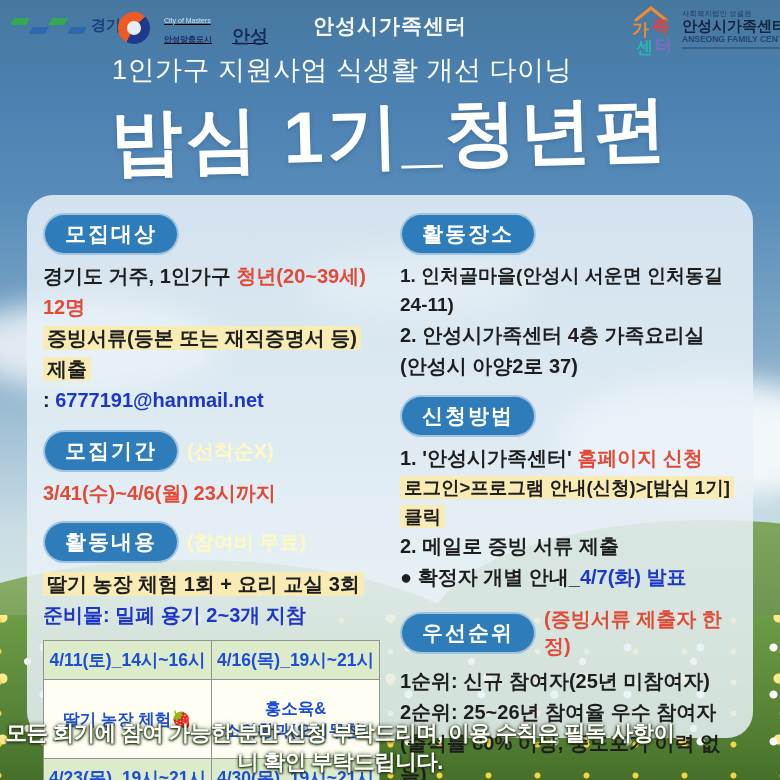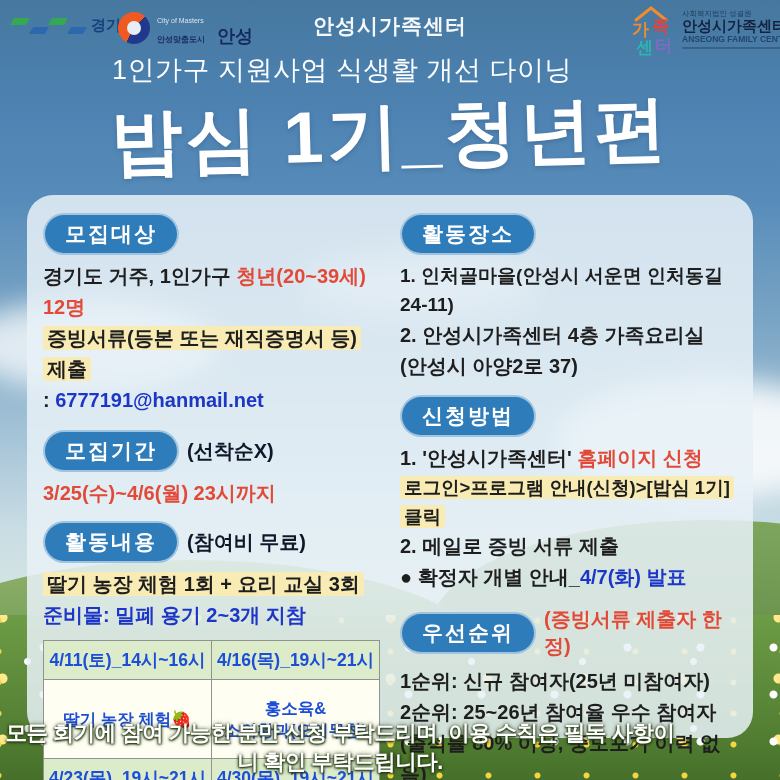--- a/index.html
+++ b/index.html
@@ -30,28 +30,28 @@
   
   .topbar{position:absolute;left:0;top:0;width:780px;z-index:6;}
   .gg-logo{position:absolute;left:12px;top:16px;display:flex;align-items:center;gap:6px;}
   .gg-mark{display:flex;gap:3px;}
   .gg-bar{width:16px;height:7px;transform:skewX(-30deg);border-radius:1px;}
   .gg-bar.b1{background:#35a852;}
   .gg-bar.b2{background:#2d67ad;margin-top:9px;}
   .gg-bar.b3{background:#35a852;}
   .gg-bar.b4{background:#2d67ad;margin-top:9px;}
   .gg-text{font-size:15px;font-weight:700;color:#16417e;}
-  .as-logo{position:absolute;left:118px;top:10px;display:flex;align-items:center;gap:7px;}
+  .as-logo{position:absolute;left:118px;top:10px;display:flex;align-items:center;gap:14px;text-decoration:underline;}
   .as-circle{width:32px;height:32px;border-radius:50%;
     background:conic-gradient(#ef5a23 0 12%,#21398c 12% 58%,#ef5a23 58% 100%);position:relative;}
   .as-circle::after{content:"";position:absolute;left:9px;top:9px;width:14px;height:14px;border-radius:50%;background:#e8eef5;}
   .as-words{line-height:1.05;}
   .as-en{font-size:7px;color:#d8e4ee;}
   .as-sub{font-size:8px;color:#1b2d63;font-weight:700;}
-  .as-name{font-size:18px;font-weight:800;color:#152a5e;margin-left:12px;}
+  .as-name{font-size:18px;font-weight:800;color:#152a5e;margin-left:20px;}
   .as-row{display:flex;align-items:baseline;}
   .top-center-name{position:absolute;left:0;top:12px;width:780px;text-align:center;
     color:#f4f8fb;font-size:21px;font-weight:600;letter-spacing:1px;z-index:5;}
   .fc-logo{position:absolute;left:628px;top:8px;display:flex;gap:8px;align-items:flex-start;z-index:6;}
   .fc-roof{position:absolute;left:6px;top:-2px;width:34px;height:16px;}
   .fc-mark{position:relative;width:46px;height:48px;font-weight:800;line-height:1;}
   .fc-ch{position:absolute;font-size:17px;}
   .fc-ch.g1{left:4px;top:13px;color:#f08c2e;}
   .fc-ch.g2{left:24px;top:10px;color:#e8413c;}
   .fc-ch.g3{left:8px;top:31px;color:#2bb5b0;}
@@ -69,21 +69,21 @@
     text-shadow:0 2px 4px rgba(30,60,90,.25);}
 
   
   .panel{position:absolute;left:27px;top:195px;width:726px;height:543px;z-index:4;
     background:rgba(232,241,247,.86);border-radius:26px;box-sizing:border-box;
     padding:12px 16px 10px 16px;display:flex;gap:20px;}
   .col{flex:1;min-width:0;}
   .pill-row{display:flex;align-items:center;gap:8px;margin-top:6px;margin-bottom:6px;}
   .pill{display:inline-block;background:#2e7cba;color:#ffffff;font-weight:800;font-size:21px;
     padding:5px 20px;border-radius:999px;border:2px solid rgba(255,255,255,.55);letter-spacing:2px;white-space:nowrap;}
-  .pill-note{font-size:20px;font-weight:700;color:#0f172a;}
+  .pill-note{font-size:20px;font-weight:700;color:#fef9c3;}
   .pill-note.red{color:#e24a37;}
   .line{font-size:20px;font-weight:700;color:#1e1e1e;line-height:1.55;}
   .red{color:#e24a37;}
   .blue{color:#1c36c8;}
   .hl{background:#f8ecb4;padding:1px 4px;border-radius:2px;box-decoration-break:clone;}
 
   
   .sched{width:100%;border-collapse:collapse;margin-top:9px;table-layout:fixed;}
   .sched td{border:1.6px solid #8f9490;text-align:center;vertical-align:middle;
     font-weight:700;color:#1d4ed8;white-space:pre-line;}
@@ -159,21 +159,21 @@
         <span class="pill">모집대상</span>
       </div>
       <div class="line"><span>경기도 거주, 1인가구 </span><span class="red">청년(20~39세) 12명</span></div>
       <div class="line"><span class="hl">증빙서류(등본 또는 재직증명서 등) 제출</span></div>
       <div class="line"><span>: </span><span class="blue">6777191@hanmail.net</span></div>
 
       <div class="pill-row" style="margin-top:14px;">
         <span class="pill">모집기간</span>
         <span class="pill-note">(선착순X)</span>
       </div>
-      <div class="line red">3/25(수)~4/6(월) 23시까지</div>
+      <div class="line red">3/41(수)~4/6(월) 23시까지</div>
 
       <div class="pill-row" style="margin-top:12px;">
         <span class="pill">활동내용</span>
         <span class="pill-note">(참여비 무료)</span>
       </div>
       <div class="line"><span class="hl">딸기 농장 체험 1회 + 요리 교실 3회</span></div>
       <div class="line blue">준비물: 밀폐 용기 2~3개 지참</div>
 
       <table class="sched">
         <tbody>

